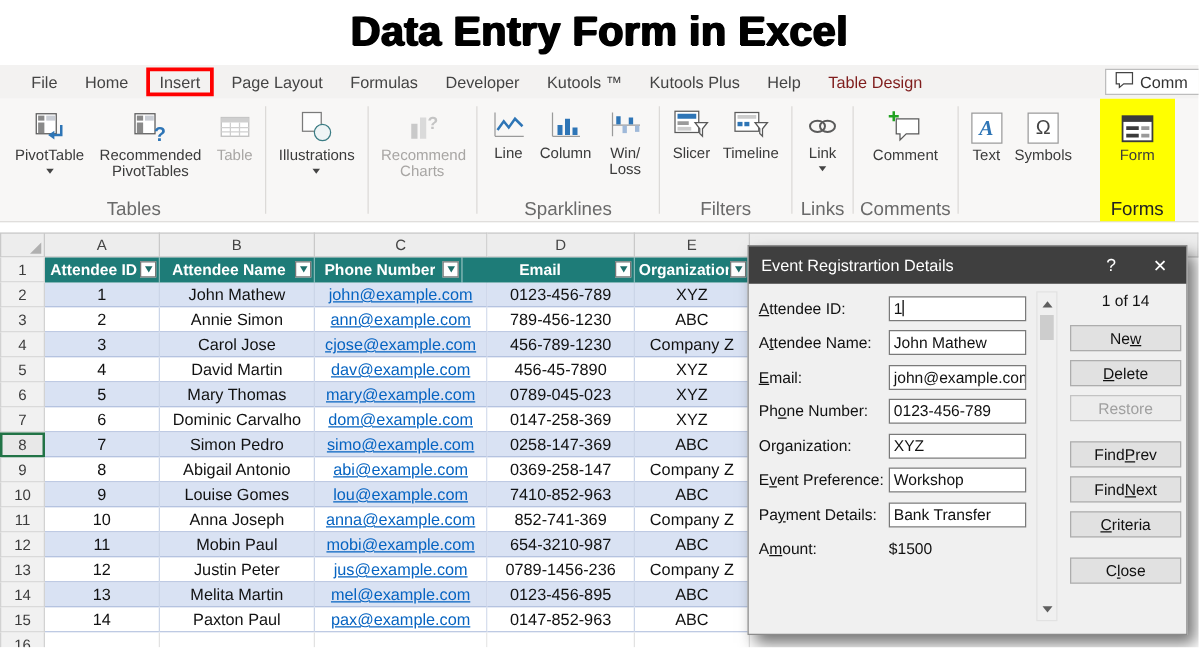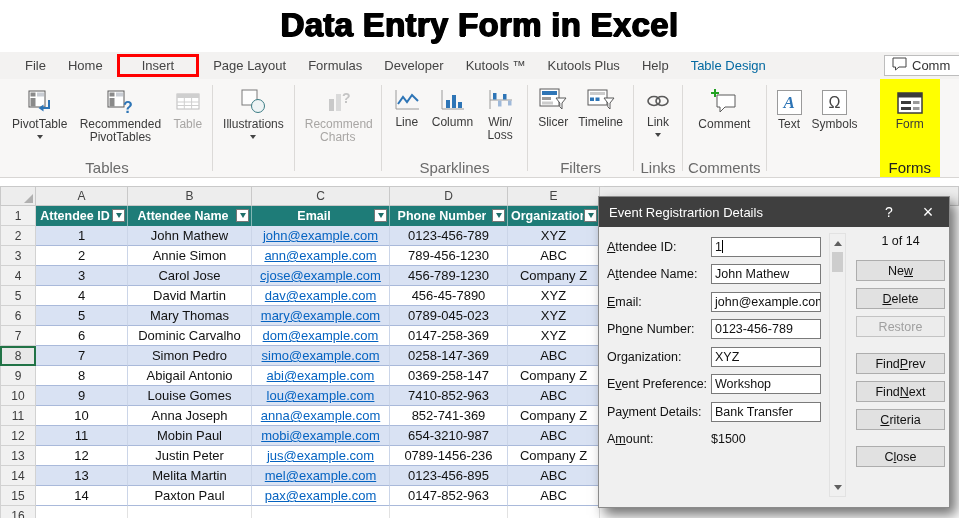--- a/index.html
+++ b/index.html
@@ -9,22 +9,22 @@
   
   .banner{position:absolute;top:0;left:0;right:0;height:52px;background:#fff;text-align:center;}
   .banner h1{margin:0;font-size:33px;line-height:50px;font-weight:bold;color:#000;
              letter-spacing:.3px;
              text-shadow:.8px 0 0 #000,-.8px 0 0 #000,0 .5px 0 #000;}
 
   
   .tabbar{position:absolute;top:52px;left:0;right:0;height:27px;background:#F3F2F1;
           display:flex;align-items:center;padding-left:14px;font-size:13px;color:#444;box-sizing:border-box;}
   .tab{padding:4px 11px;white-space:nowrap;}
-  .tab.redbox{border:3px solid #FF0000;padding:1px 22px;margin:0 3px;}
-  .tab.green{color:#0369a1;}
+  .tab.redbox{border:3px solid #FF0000;padding:1px 8px;margin:0 3px;}
+  .tab.green{color:#7f1d1d;}
   .comments-btn{position:absolute;left:884px;top:3px;height:21px;width:90px;background:#fff;
                 border:1px solid #BDBDBD;display:flex;align-items:center;gap:5px;padding:0 7px;
                 font-size:13px;color:#333;box-sizing:border-box;}
 
   
   .ribbon{position:absolute;top:79px;left:0;right:0;height:99px;background:#F8F7F6;
           border-bottom:1px solid #D8D6D4;display:flex;align-items:stretch;
           padding-left:4px;box-sizing:border-box;}
   .rgroup{display:flex;flex-direction:column;align-items:center;padding:3px 3px 0;}
   .rgroup .buttons{display:flex;flex:1;align-items:flex-start;}
@@ -391,26 +391,26 @@
         <div class="grow">
           <div class="rownum">1</div>
           <div class="hcell" style="width: 92px;">
             <span class="htext">Attendee ID</span>
             <span class="filter-btn"></span>
           </div>
           <div class="hcell" style="width: 124px;">
             <span class="htext">Attendee Name</span>
             <span class="filter-btn"></span>
           </div>
+          <div class="hcell" style="width: 118px;">
+            <span class="htext">Phone Number</span>
+            <span class="filter-btn"></span>
+          </div>
           <div class="hcell" style="width: 138px;">
             <span class="htext">Email</span>
-            <span class="filter-btn"></span>
-          </div>
-          <div class="hcell" style="width: 118px;">
-            <span class="htext">Phone Number</span>
             <span class="filter-btn"></span>
           </div>
           <div class="hcell" style="width: 92px;">
             <span class="htext">Organization</span>
             <span class="filter-btn"></span>
           </div>
         </div>
         <div class="grow">
           <div class="rownum">2</div>
           <div class="cell band" style="width: 92px;">1</div>

